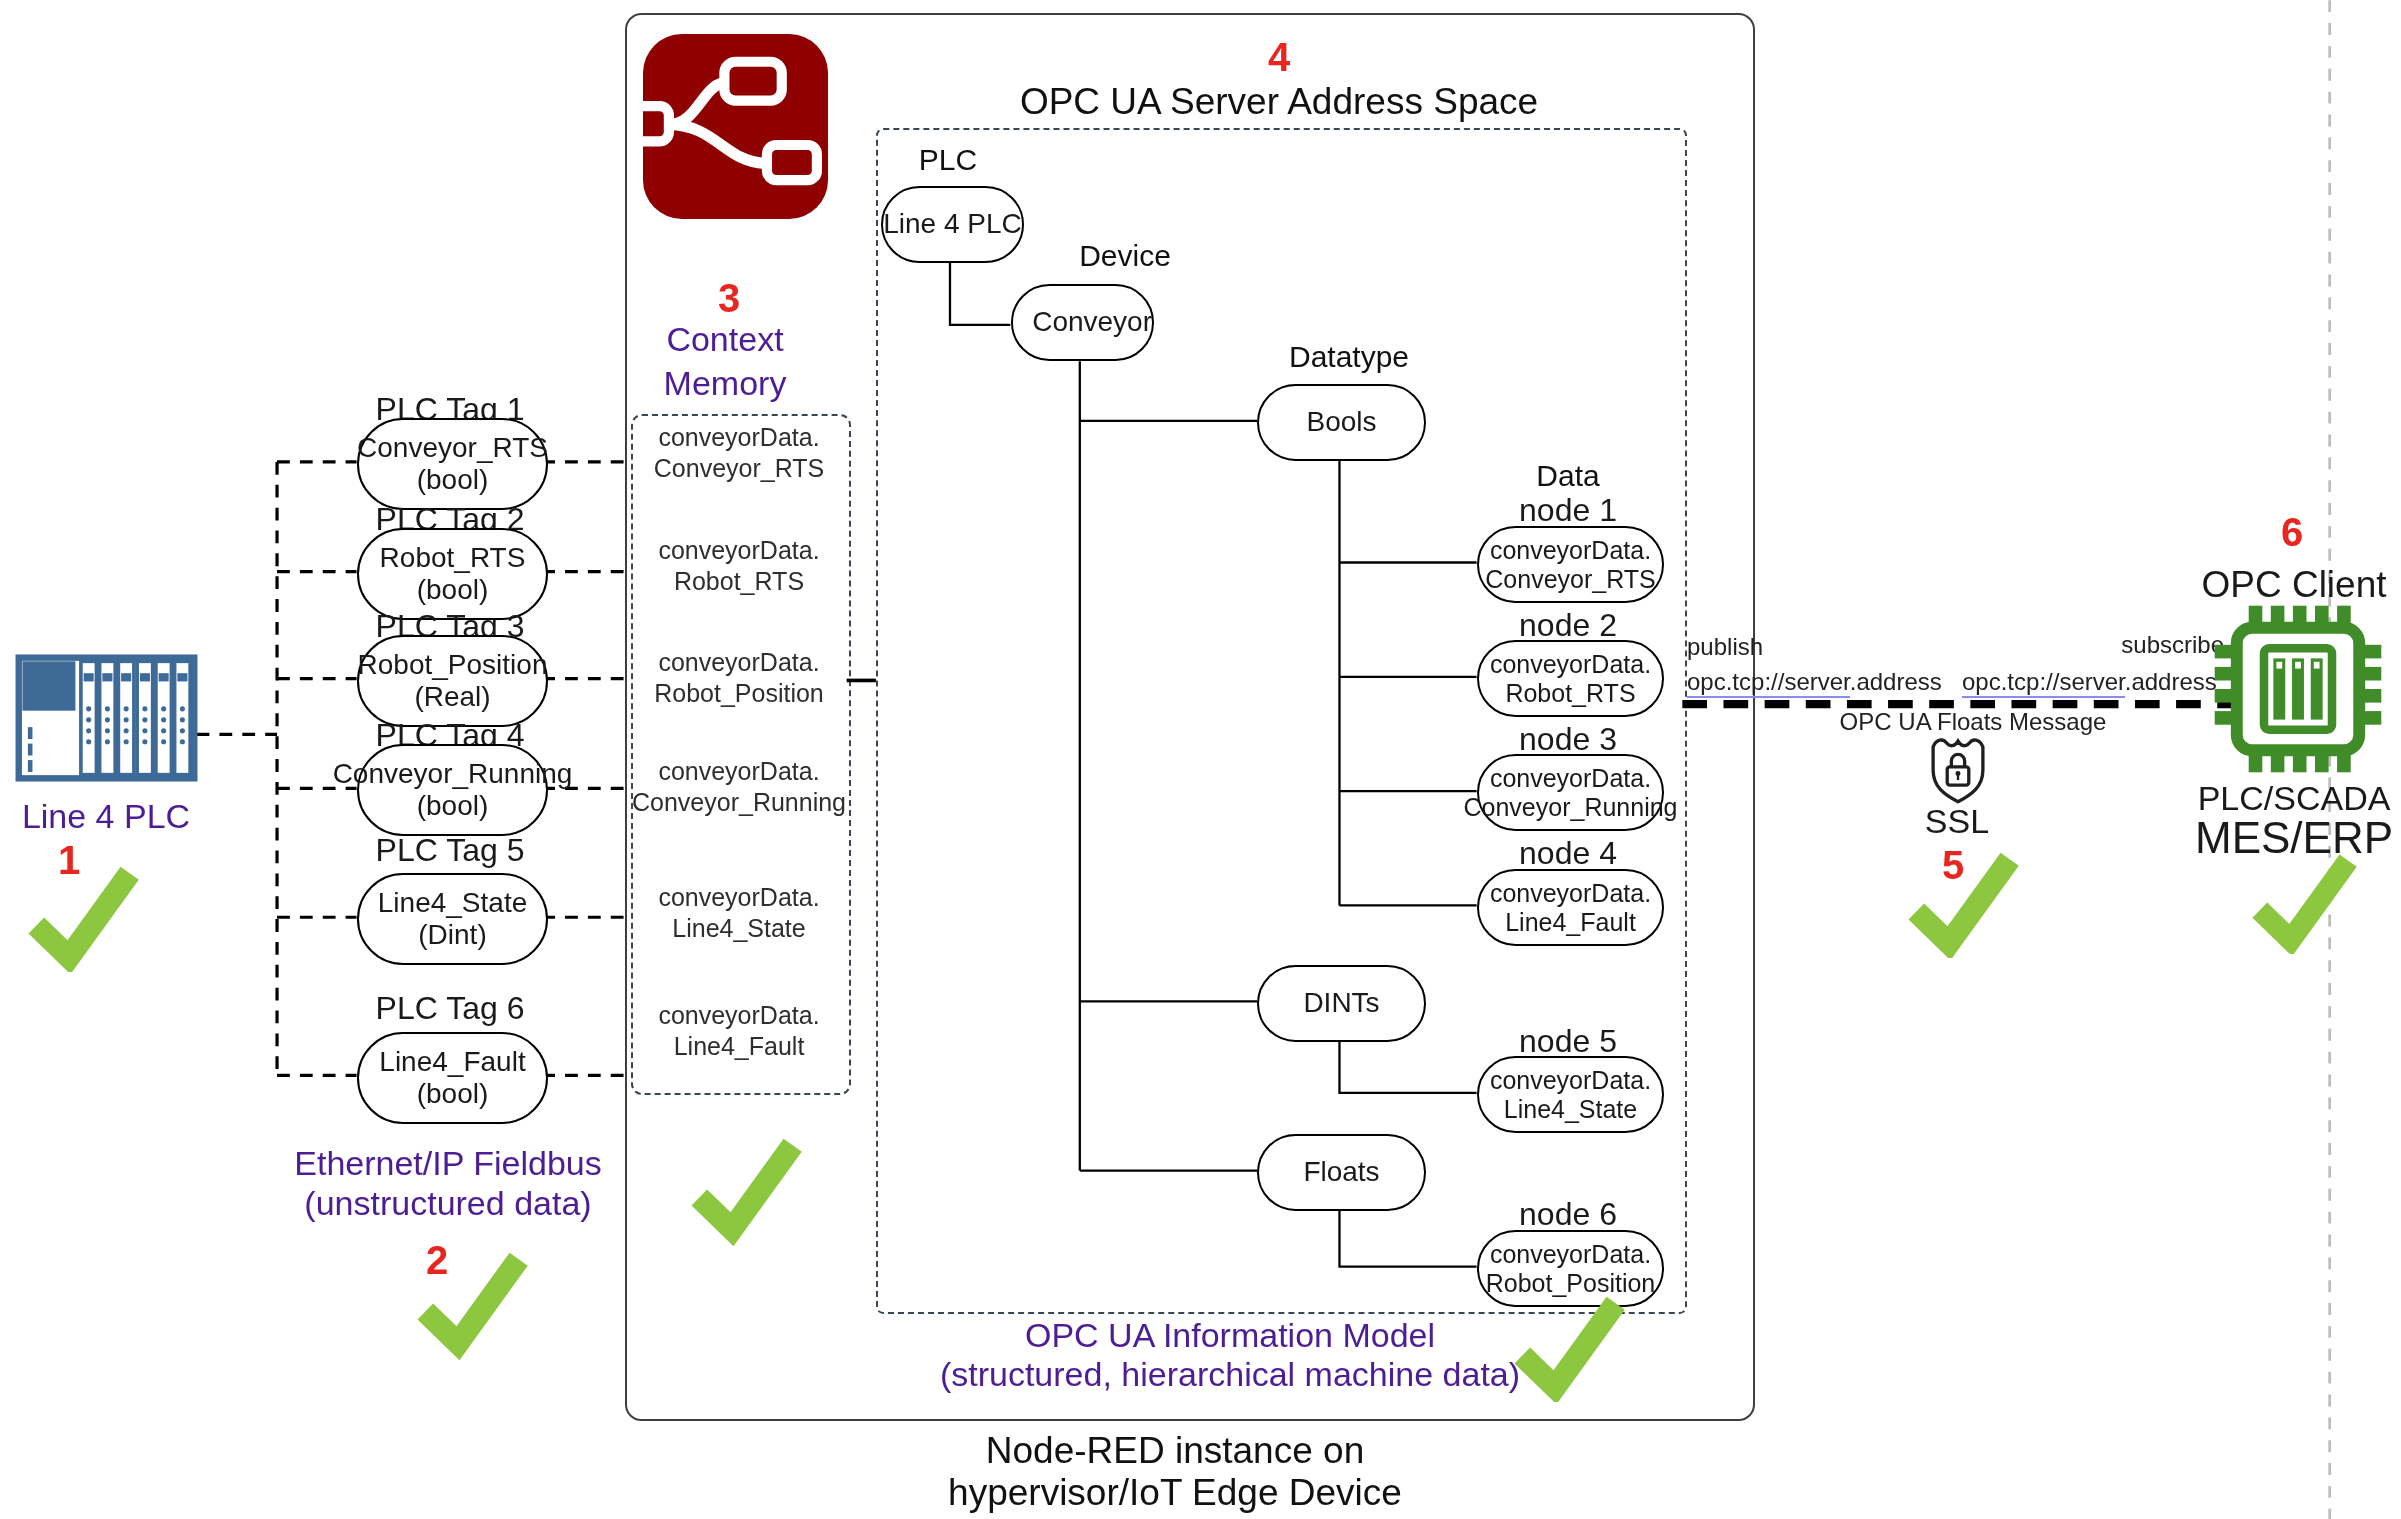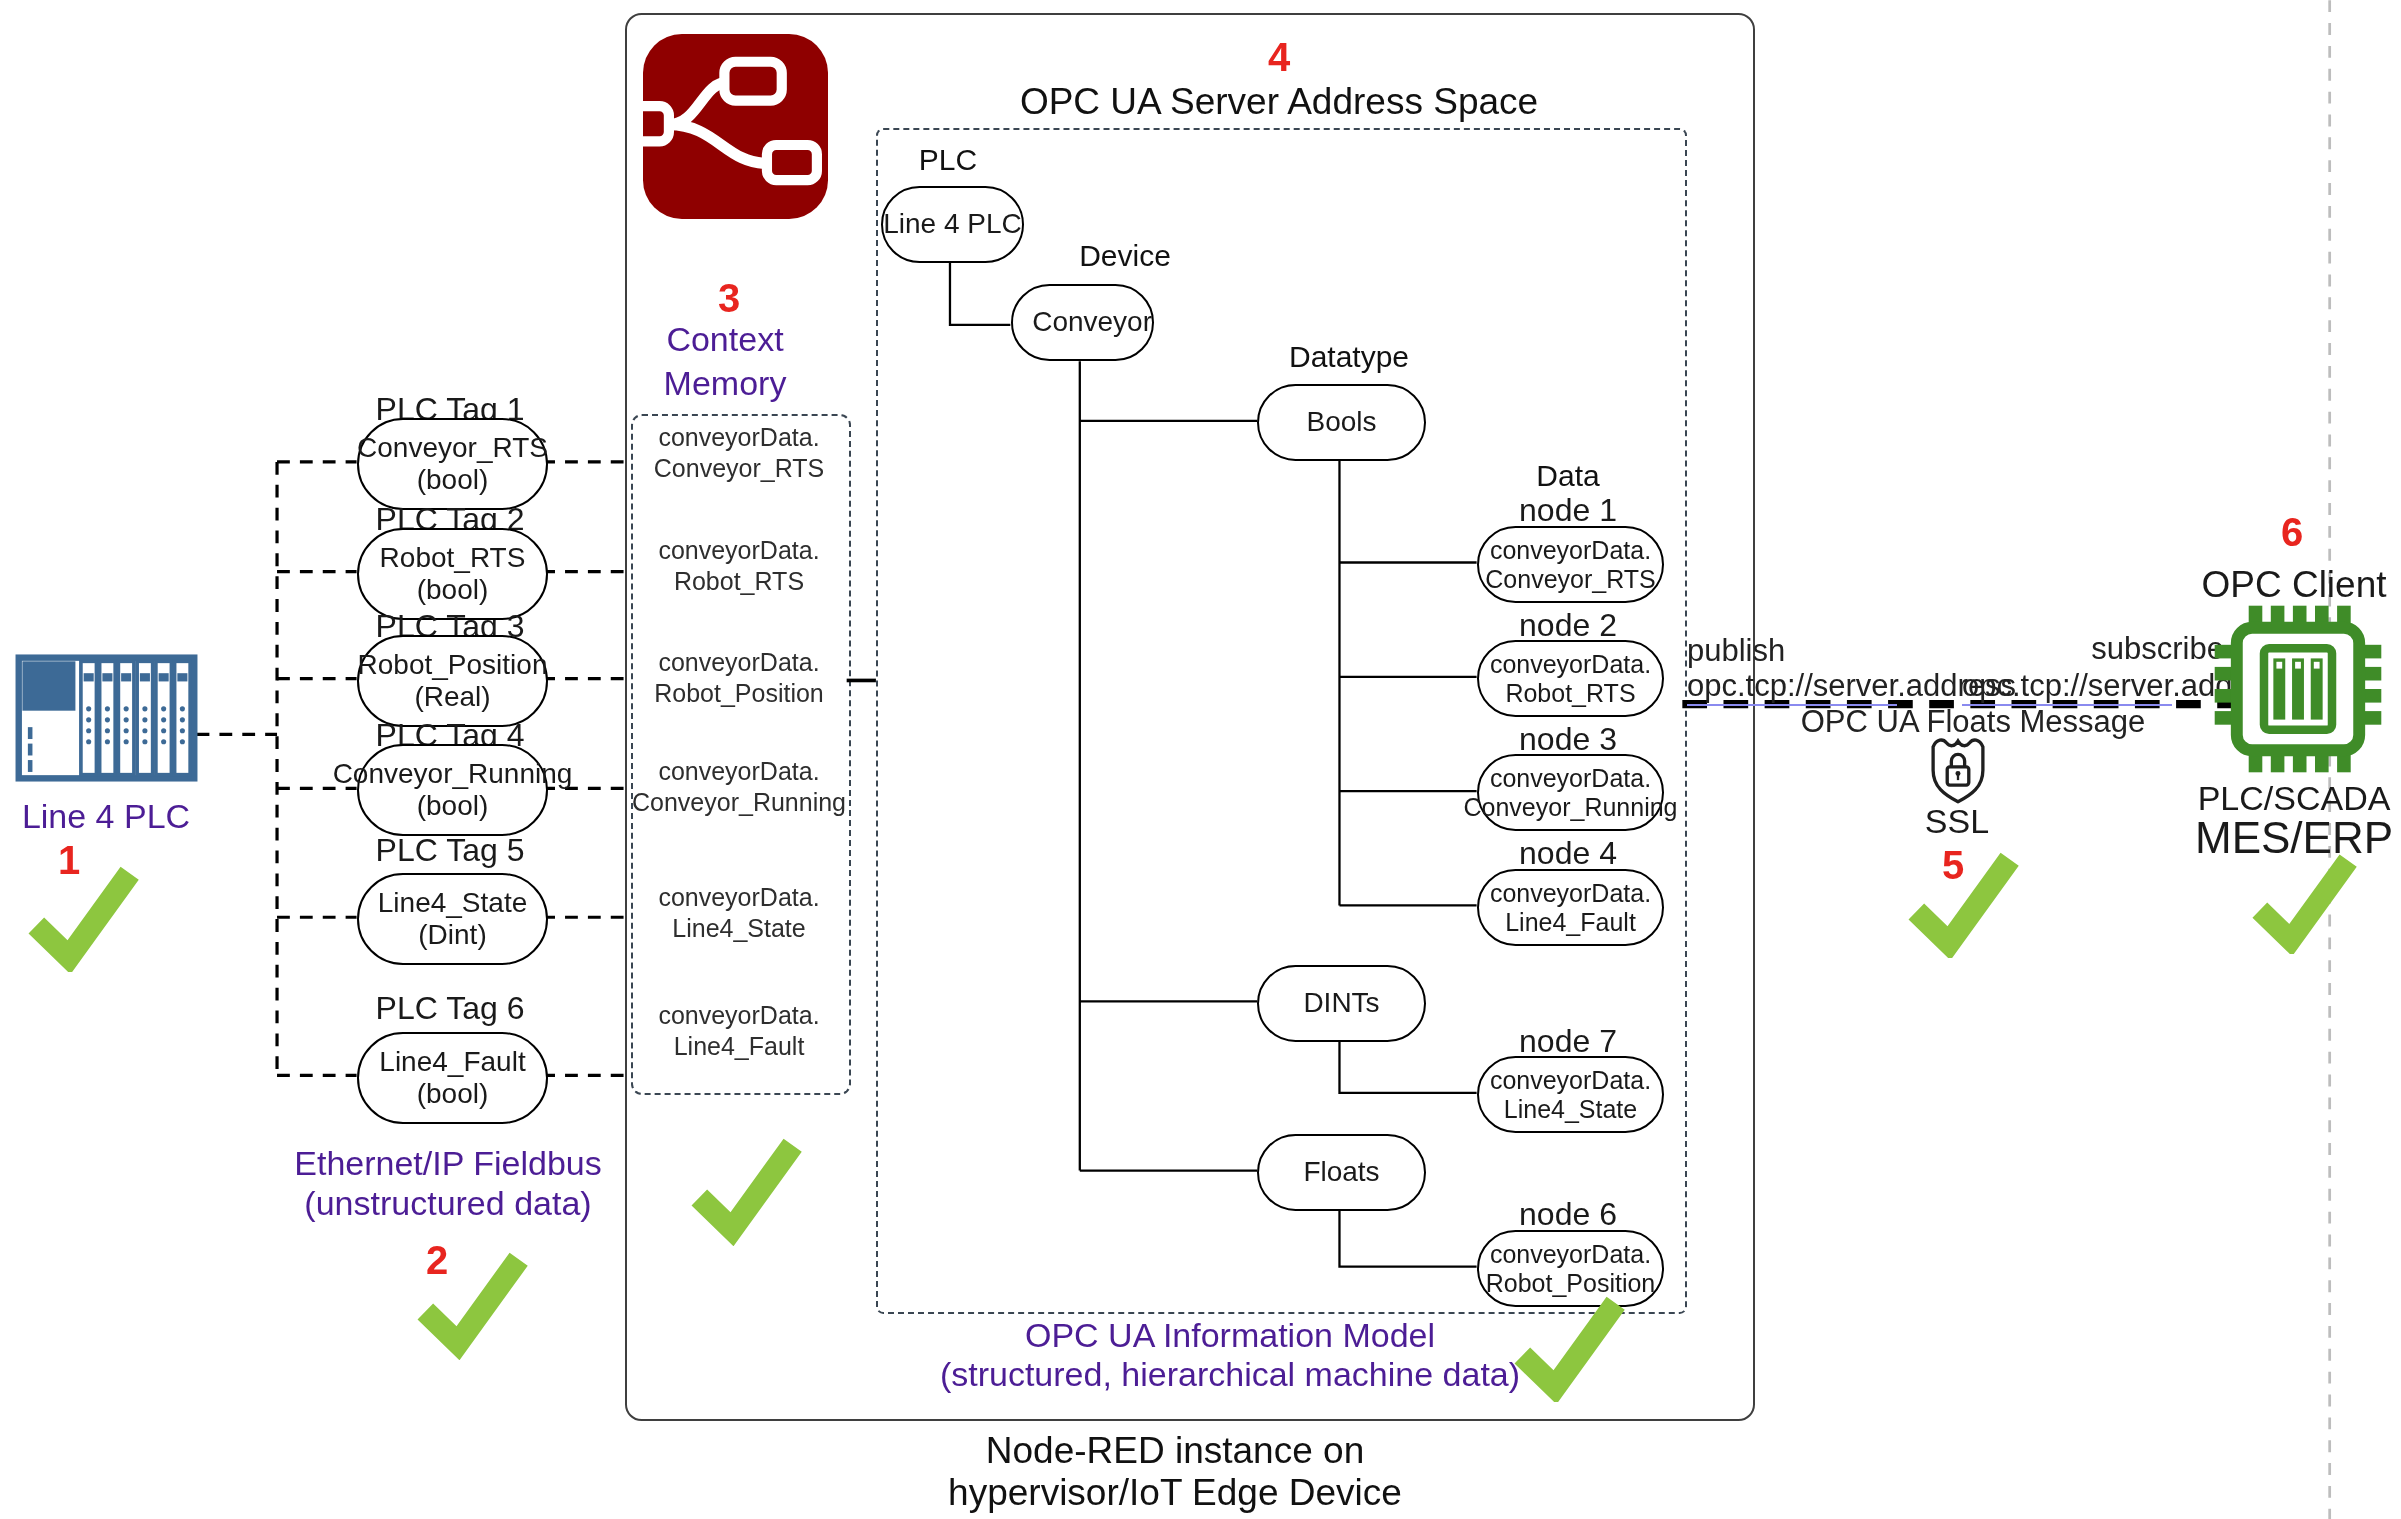--- a/index.html
+++ b/index.html
@@ -10,21 +10,21 @@
         border:2.3px solid #000;border-radius:914px;background:#fff;line-height:1.15;}
   .oval span{white-space:nowrap;}
   .tag-oval{font-size:28px;}
   .tree-oval{font-size:28px;}
   .node-oval{font-size:25px;}
   .tag-label{font-size:32px;color:#1a1a1a;}
   .col-header{font-size:30px;color:#111;}
   .step-num{font-size:40px;font-weight:bold;color:#e8251f;}
   .big-caption{font-size:34px;color:#4c1d95;}
   .huge-caption{font-size:37px;color:#111;}
-  .small-caption{font-size:31px;color:#222;}
+  .small-caption{font-size:24px;color:#222;}
   .ctx-entry{position:absolute;width:216px;text-align:center;font-size:25px;line-height:31px;color:#2e2e2e;white-space:nowrap;}
   .dashed-box{position:absolute;border:2.7px dashed #3a4652;background:transparent;}
   .solid-box{position:absolute;border:2.7px solid #3f3f3f;border-radius:16.5px;background:transparent;}
   .url{border-bottom:2.7px solid #8a8aef;padding-bottom:0.9px;}
   svg{display:block;}
   #wire-layer{position:absolute;left:0;top:0;}
 </style>
 </head>
 <body>
 
@@ -255,21 +255,21 @@
   <div class="ctr tag-label" style="left:1568px;top:739px;">node 3</div>
   <div class="oval node-oval" style="left:1477px;top:754px;width:183px;height:73px;">
     <span>conveyorData.</span>
     <span>Conveyor_Running</span>
   </div>
   <div class="ctr tag-label" style="left:1568px;top:853px;">node 4</div>
   <div class="oval node-oval" style="left:1477px;top:869px;width:183px;height:73px;">
     <span>conveyorData.</span>
     <span>Line4_Fault</span>
   </div>
-  <div class="ctr tag-label" style="left:1568px;top:1041px;">node 7</div>
+  <div class="ctr tag-label" style="left:1568px;top:1041px;">node 5</div>
   <div class="oval node-oval" style="left:1477px;top:1056px;width:183px;height:73px;">
     <span>conveyorData.</span>
     <span>Line4_State</span>
   </div>
   <div class="ctr tag-label" style="left:1568px;top:1214px;">node 6</div>
   <div class="oval node-oval" style="left:1477px;top:1230px;width:183px;height:73px;">
     <span>conveyorData.</span>
     <span>Robot_Position</span>
   </div>
 

